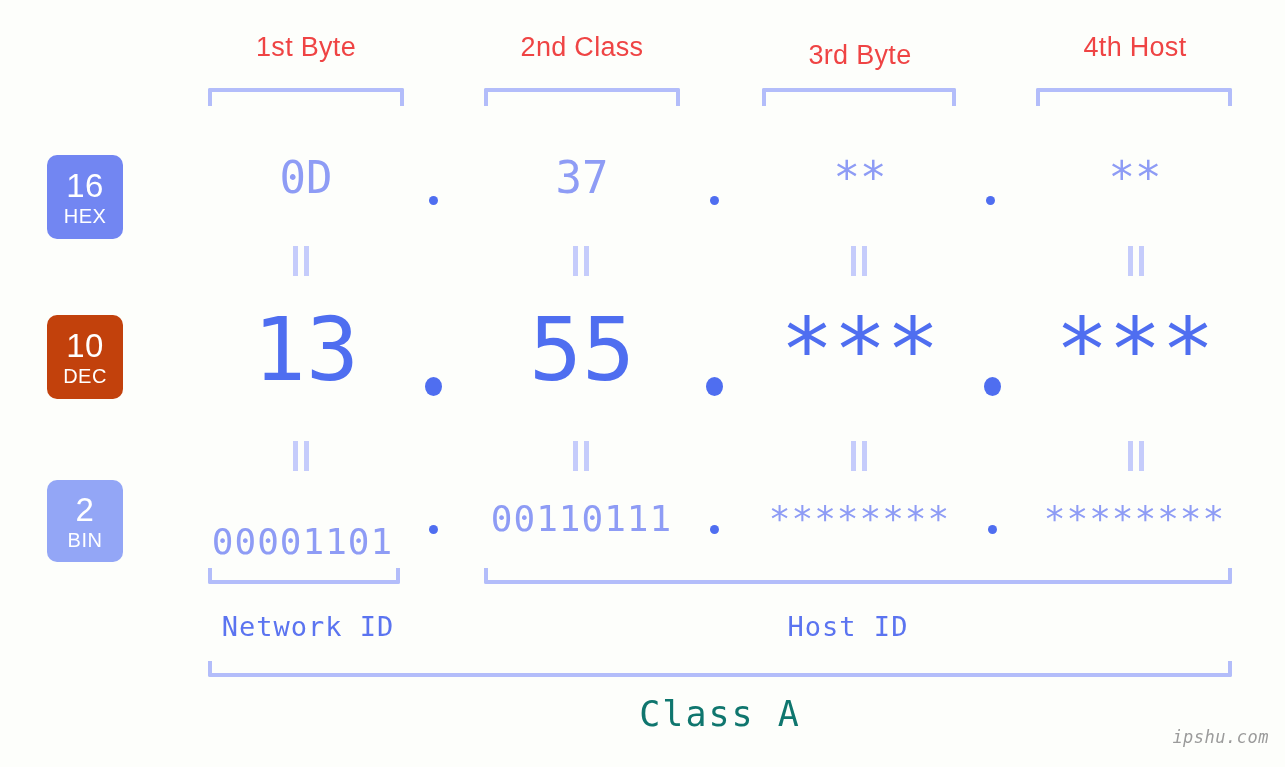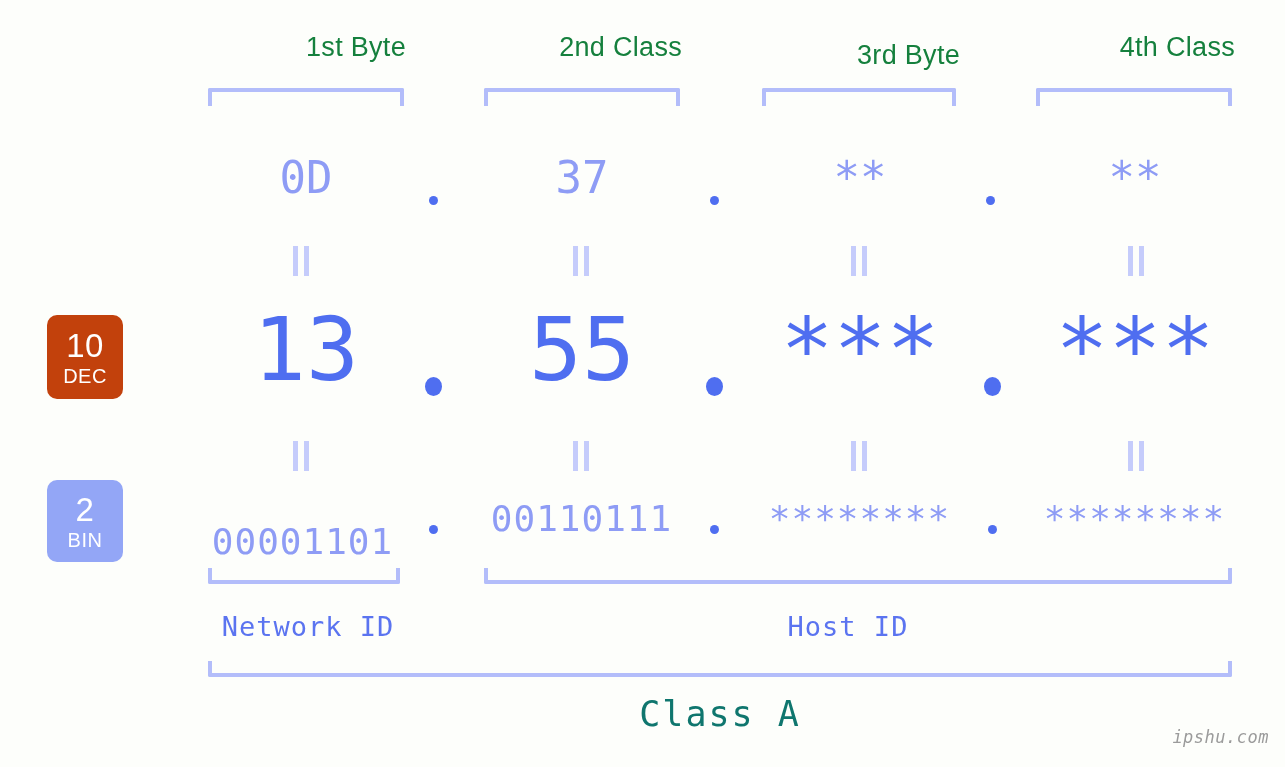--- a/index.html
+++ b/index.html
@@ -17,24 +17,24 @@
   #stage {
     position: relative;
     width: 1285px;
     height: 767px;
   }
 
   
   .byte-header {
     position: absolute;
     top: 32px;
-    text-align: right;
+    text-align: center;
     font-family: "Liberation Sans", sans-serif;
     font-size: 27px;
-    color: #15803d;
+    color: #ef4444;
     letter-spacing: 0.3px;
   }
 
   
   .bracket {
     position: absolute;
     box-sizing: border-box;
     border: 4px solid #b3bdfa;
   }
   .bracket.down {
@@ -150,27 +150,31 @@
   }
 </style>
 </head>
 <body>
 
 <div id="stage">
 
   <div class="byte-header" style="left:206px; width:200px;">1st Byte</div>
   <div class="byte-header" style="left:482px; width:200px;">2nd Class</div>
   <div class="byte-header" style="left:760px; width:200px;margin-top:8px;">3rd Byte</div>
-  <div class="byte-header" style="left:1035px; width:200px;">4th Class</div>
+  <div class="byte-header" style="left:1035px; width:200px;">4th Host</div>
 
   <div class="bracket down" style="left:208px; top:88px; width:196px;"></div>
   <div class="bracket down" style="left:484px; top:88px; width:196px;"></div>
   <div class="bracket down" style="left:762px; top:88px; width:194px;"></div>
   <div class="bracket down" style="left:1036px; top:88px; width:196px;"></div>
 
+  <div class="badge" style="top:155px; height:84px; background:#7286f2;">
+    <span class="num">16</span>
+    <span class="abbr">HEX</span>
+  </div>
 
   <div class="row-hex">
     <div class="cell" style="left:206px; top:152px; width:200px;">0D</div>
     <div class="dot small" style="left:429px; top:196px;"></div>
     <div class="cell" style="left:482px; top:152px; width:200px;">37</div>
     <div class="dot small" style="left:710px; top:196px;"></div>
     <div class="cell" style="left:760px; top:152px; width:200px;">**</div>
     <div class="dot small" style="left:986px; top:196px;"></div>
     <div class="cell" style="left:1035px; top:152px; width:200px;">**</div>
   </div>

